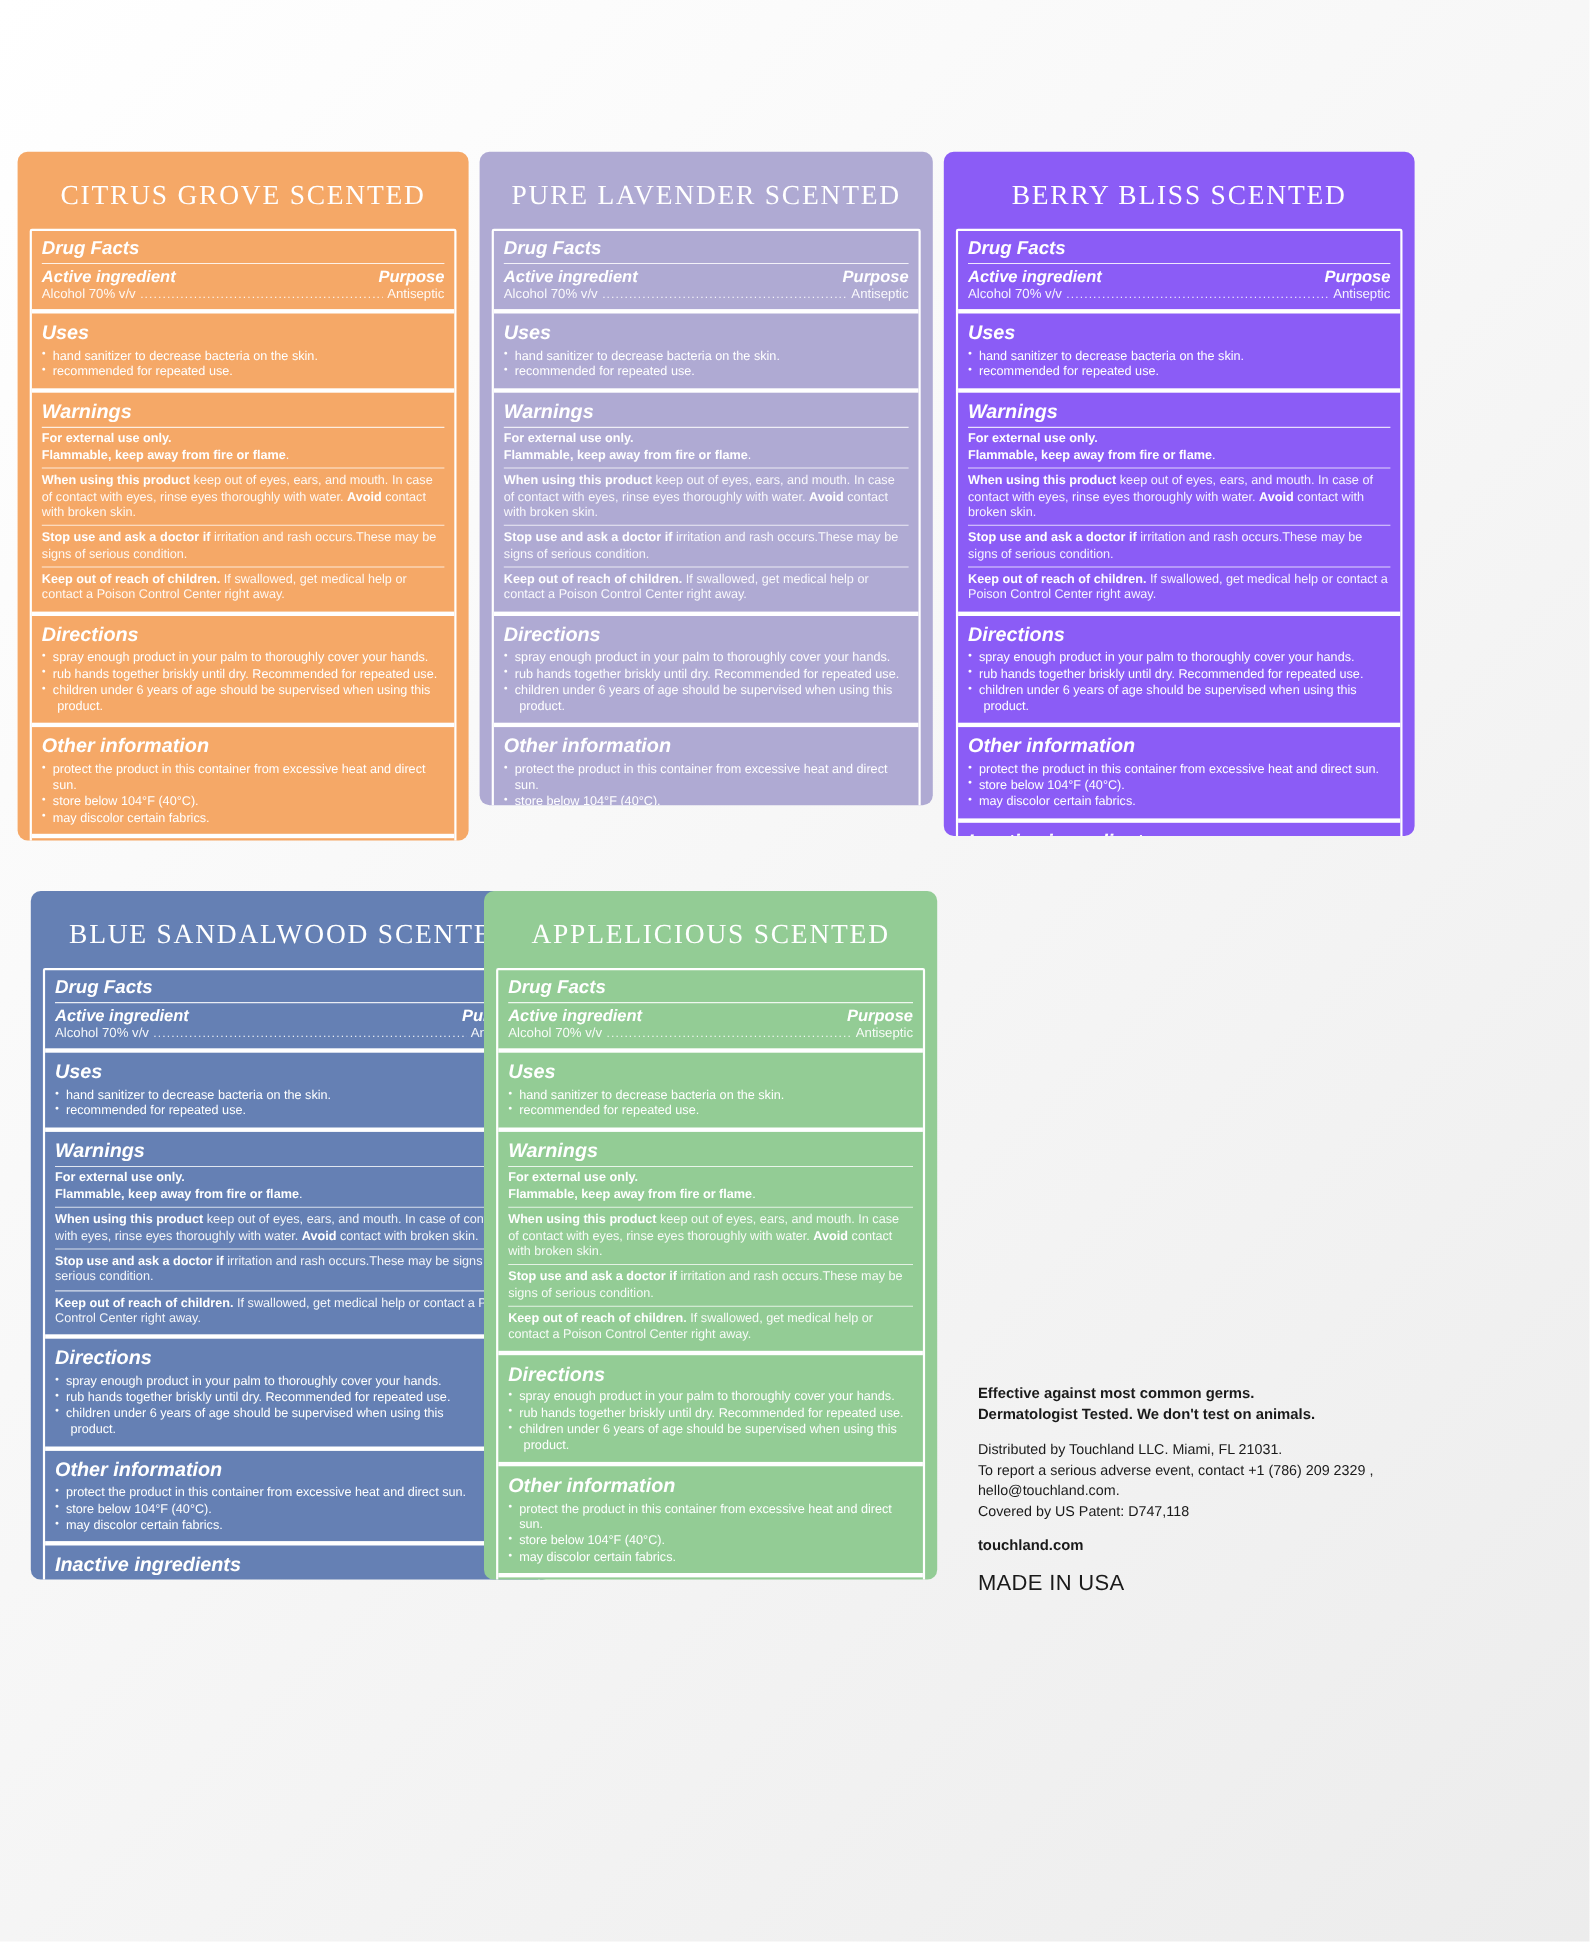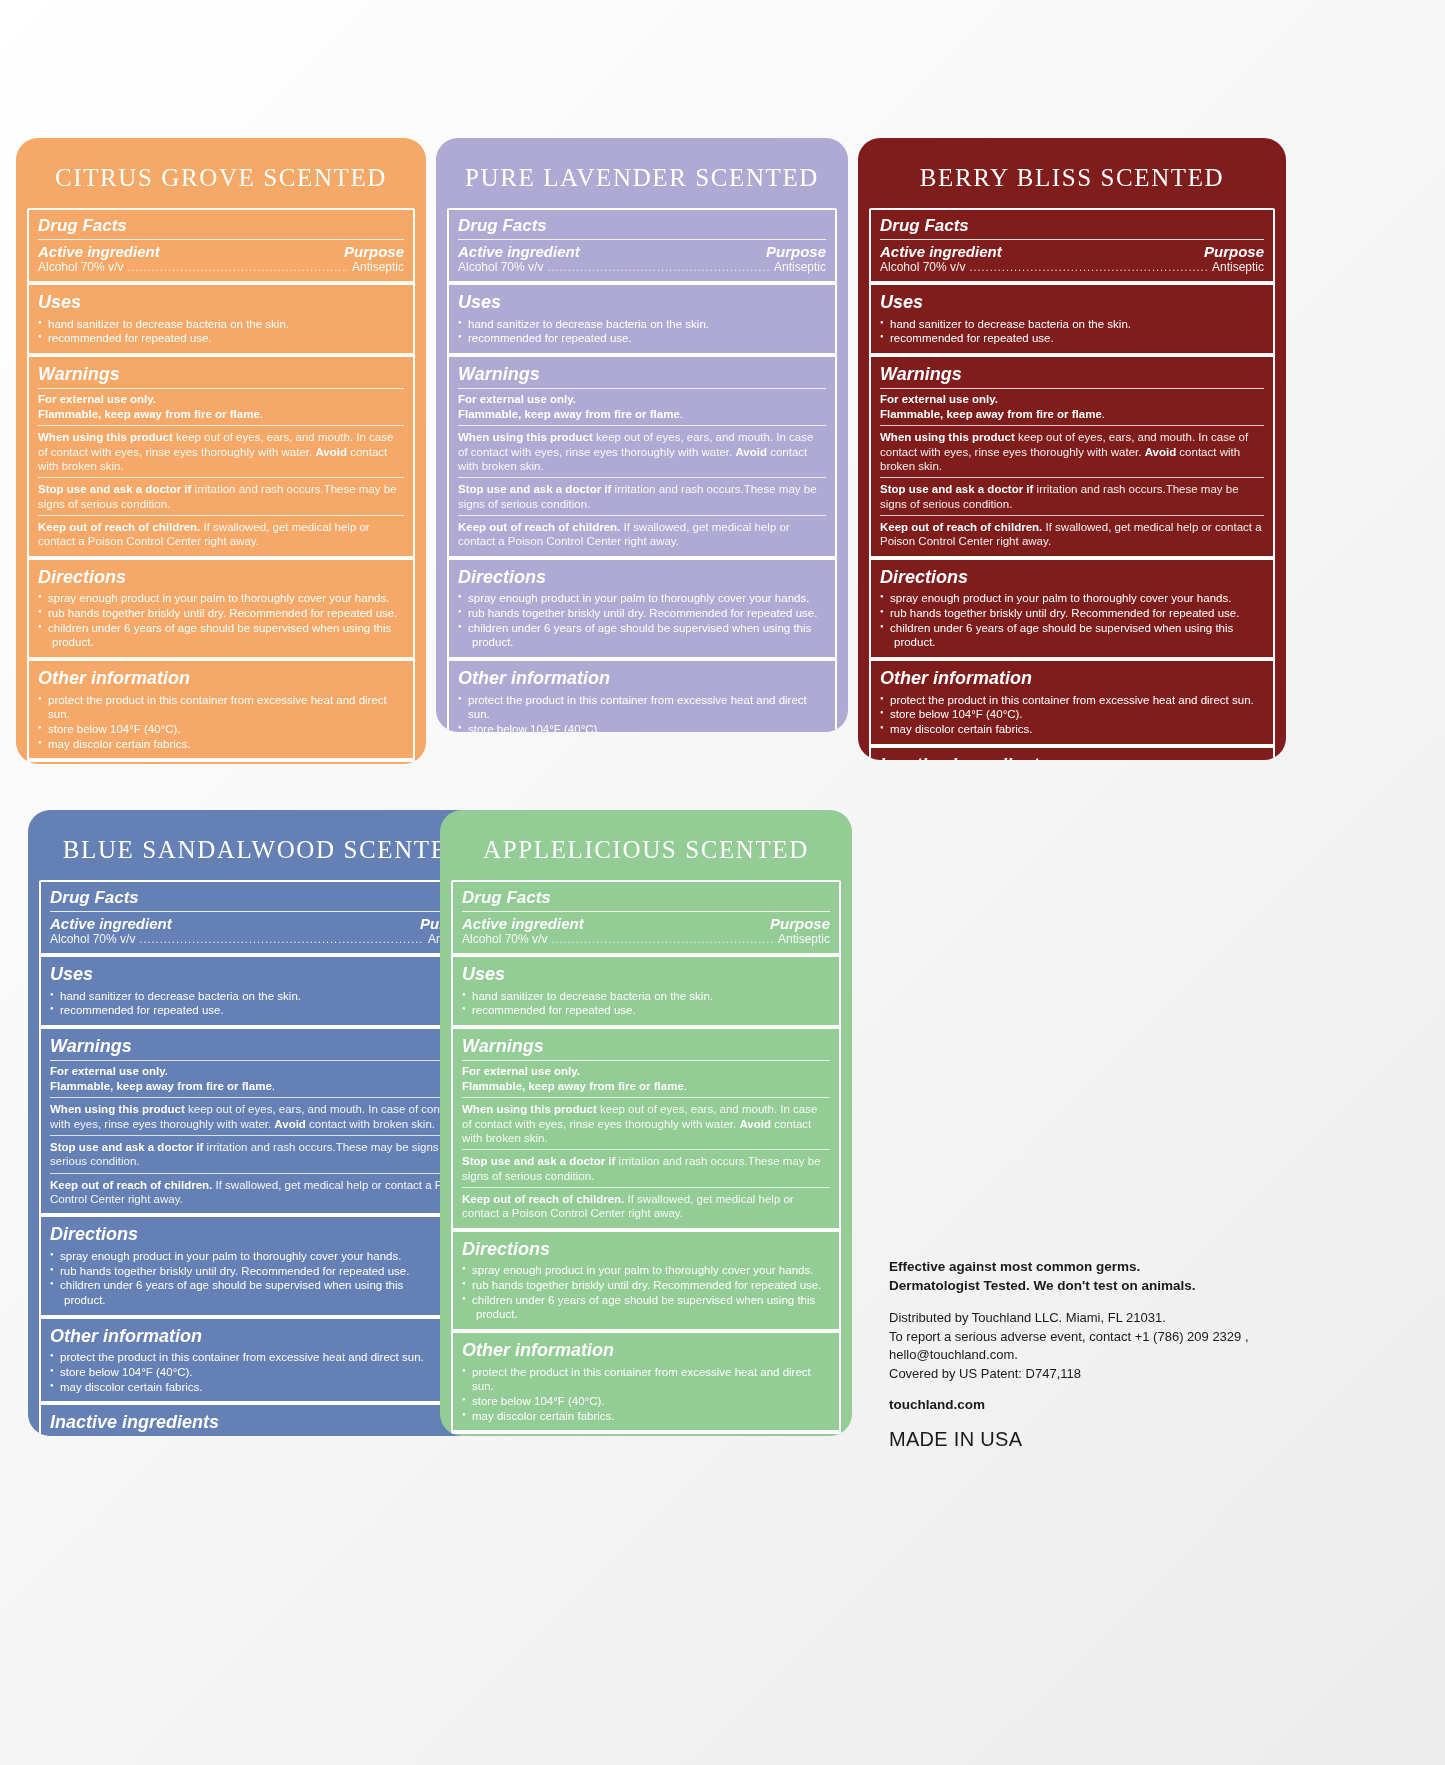--- a/index.html
+++ b/index.html
@@ -7,21 +7,21 @@
     width:1445px;height:1765px;
     background:linear-gradient(135deg,#ffffff 0%,#f7f7f7 45%,#ececec 100%);
     font-family:"Liberation Sans",sans-serif;
     -webkit-font-smoothing:antialiased;
   }
   .sheet{position:relative;width:1445px;height:1765px;}
 
   
   .card{
     position:absolute;
-    border-radius:22px;
+    border-radius:9px;
     overflow:hidden;
   }
   .card-title{
     text-align:center;
     color:#ffffff;
     font-family:"Liberation Serif",serif;
     font-weight:400;
     letter-spacing:1.6px;
     font-size:25px;
     padding:26px 0 16px 0;
@@ -219,21 +219,21 @@
           <li>may discolor certain fabrics.</li>
         </ul>
       </div>
       <div class="block">
         <div class="sec-head">Inactive ingredients</div>
 
       </div>
     </div>
   </div>
 
-  <div class="card" style="left: 858px; top: 138px; width: 428px; height: 622px; background: #7f1d1d;">
+  <div class="card" style="left: 858px; top: 138px; width: 428px; height: 622px; background: #8b5cf6;">
     <div class="card-title">BERRY BLISS SCENTED</div>
     <div class="panel">
       <div class="block">
         <div class="df-title">Drug Facts</div>
         <div class="ai-row">
           <span>Active ingredient</span>
           <span>Purpose</span>
         </div>
         <div class="dots">
           <span class="lead">Alcohol 70% v/v</span>

